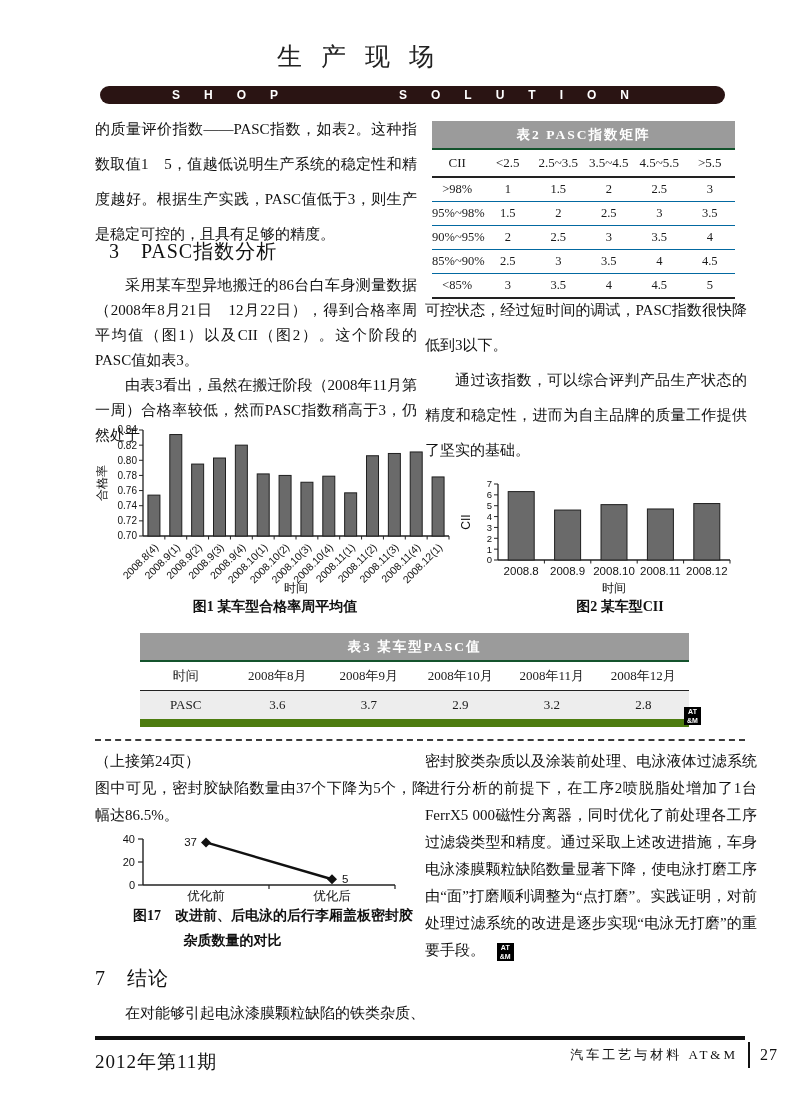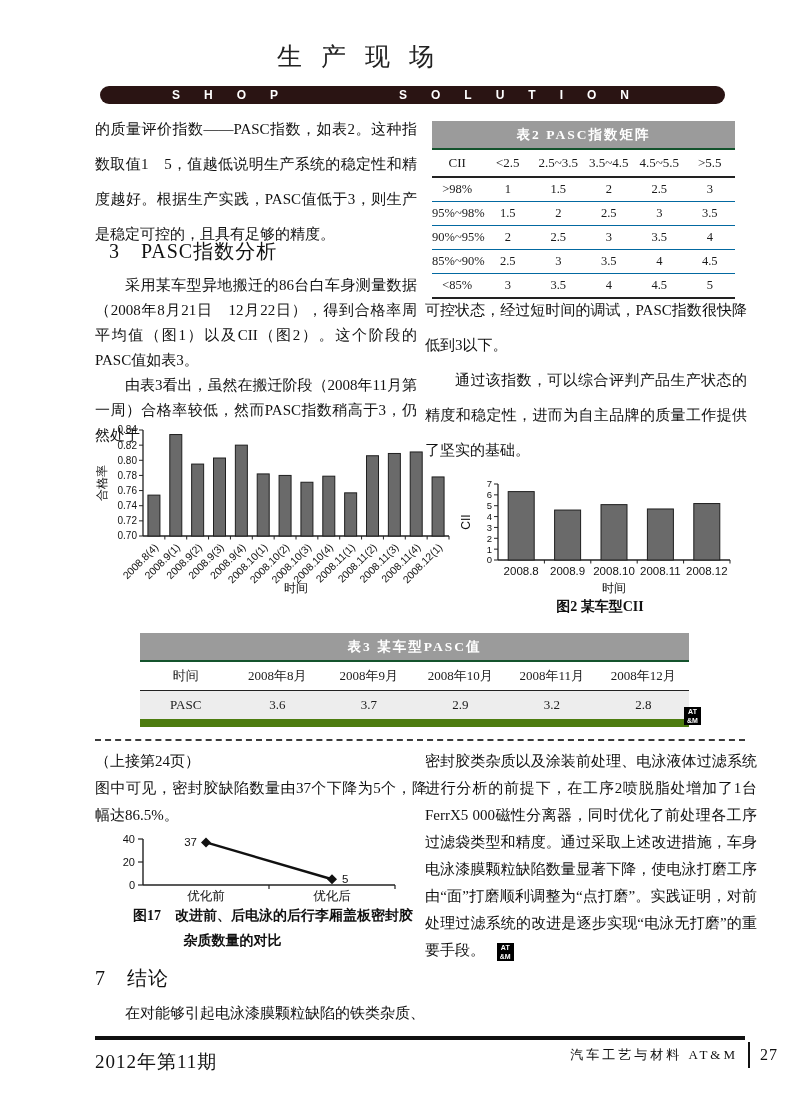--- a/index.html
+++ b/index.html
@@ -200,20 +200,21 @@
         <text x="238.78571428571428" y="124" font-size="10.5" fill="#111" text-anchor="end" transform="rotate(-45 238.78571428571428 124)">2008.10(4)</text>
         <text x="260.6428571428571" y="124" font-size="10.5" fill="#111" text-anchor="end" transform="rotate(-45 260.6428571428571 124)">2008.11(1)</text>
         <text x="282.5" y="124" font-size="10.5" fill="#111" text-anchor="end" transform="rotate(-45 282.5 124)">2008.11(2)</text>
         <text x="304.3571428571429" y="124" font-size="10.5" fill="#111" text-anchor="end" transform="rotate(-45 304.3571428571429 124)">2008.11(3)</text>
         <text x="326.2142857142857" y="124" font-size="10.5" fill="#111" text-anchor="end" transform="rotate(-45 326.2142857142857 124)">2008.11(4)</text>
         <text x="348.07142857142856" y="124" font-size="10.5" fill="#111" text-anchor="end" transform="rotate(-45 348.07142857142856 124)">2008.12(1)</text>
         <text x="11" y="59" font-size="12" fill="#111" text-anchor="middle" transform="rotate(-90 11 59)">合格率</text>
         <text x="201" y="168" font-size="12" fill="#111" text-anchor="middle">时间</text>
       </svg>
   </div>
+  <div class="abs fig-caption" style="left:95px; top:598px; width:360px;">图1  某车型合格率周平均值</div>
 
   <div class="abs" style="left:460px; top:478px;">
     <svg id="fig2-svg" width="278" height="118" viewBox="0 0 278 118">
         <line x1="38" y1="6" x2="38" y2="82" stroke="#222" stroke-width="1.3"></line>
         <line x1="38" y1="82" x2="270" y2="82" stroke="#222" stroke-width="1.3"></line>
         <line x1="34" y1="82" x2="38" y2="82" stroke="#222" stroke-width="1"></line>
         <text x="32" y="85.4" font-size="9.5" fill="#111" text-anchor="end">0</text>
         <line x1="34" y1="71.14285714285714" x2="38" y2="71.14285714285714" stroke="#222" stroke-width="1"></line>
         <text x="32" y="74.54285714285714" font-size="9.5" fill="#111" text-anchor="end">1</text>
         <line x1="34" y1="60.28571428571429" x2="38" y2="60.28571428571429" stroke="#222" stroke-width="1"></line>
@@ -240,21 +241,21 @@
         <line x1="270" y1="82" x2="270" y2="85.5" stroke="#222" stroke-width="1"></line>
         <text x="61.2" y="97" font-size="11.5" fill="#111" text-anchor="middle">2008.8</text>
         <text x="107.6" y="97" font-size="11.5" fill="#111" text-anchor="middle">2008.9</text>
         <text x="154" y="97" font-size="11.5" fill="#111" text-anchor="middle">2008.10</text>
         <text x="200.4" y="97" font-size="11.5" fill="#111" text-anchor="middle">2008.11</text>
         <text x="246.79999999999998" y="97" font-size="11.5" fill="#111" text-anchor="middle">2008.12</text>
         <text x="10" y="44" font-size="12" fill="#111" text-anchor="middle" transform="rotate(-90 10 44)">CII</text>
         <text x="154" y="114" font-size="12" fill="#111" text-anchor="middle">时间</text>
       </svg>
   </div>
-  <div class="abs fig-caption" style="left:460px; top:598px; width:280px;">图2  某车型CII</div>
+  <div class="abs fig-caption" style="left:480px; top:598px; width:280px;">图2  某车型CII</div>
 
   <div class="abs dtable" id="table3" style="left:140px; top:621px; width:549px;margin-top:12px;">
     <div class="t-title" style="background: rgb(155, 155, 155);">表3  某车型PASC值</div>
     <table>
         <thead>
           <tr>
             <th>时间</th>
             <th>2008年8月</th>
             <th>2008年9月</th>
             <th>2008年10月</th>

